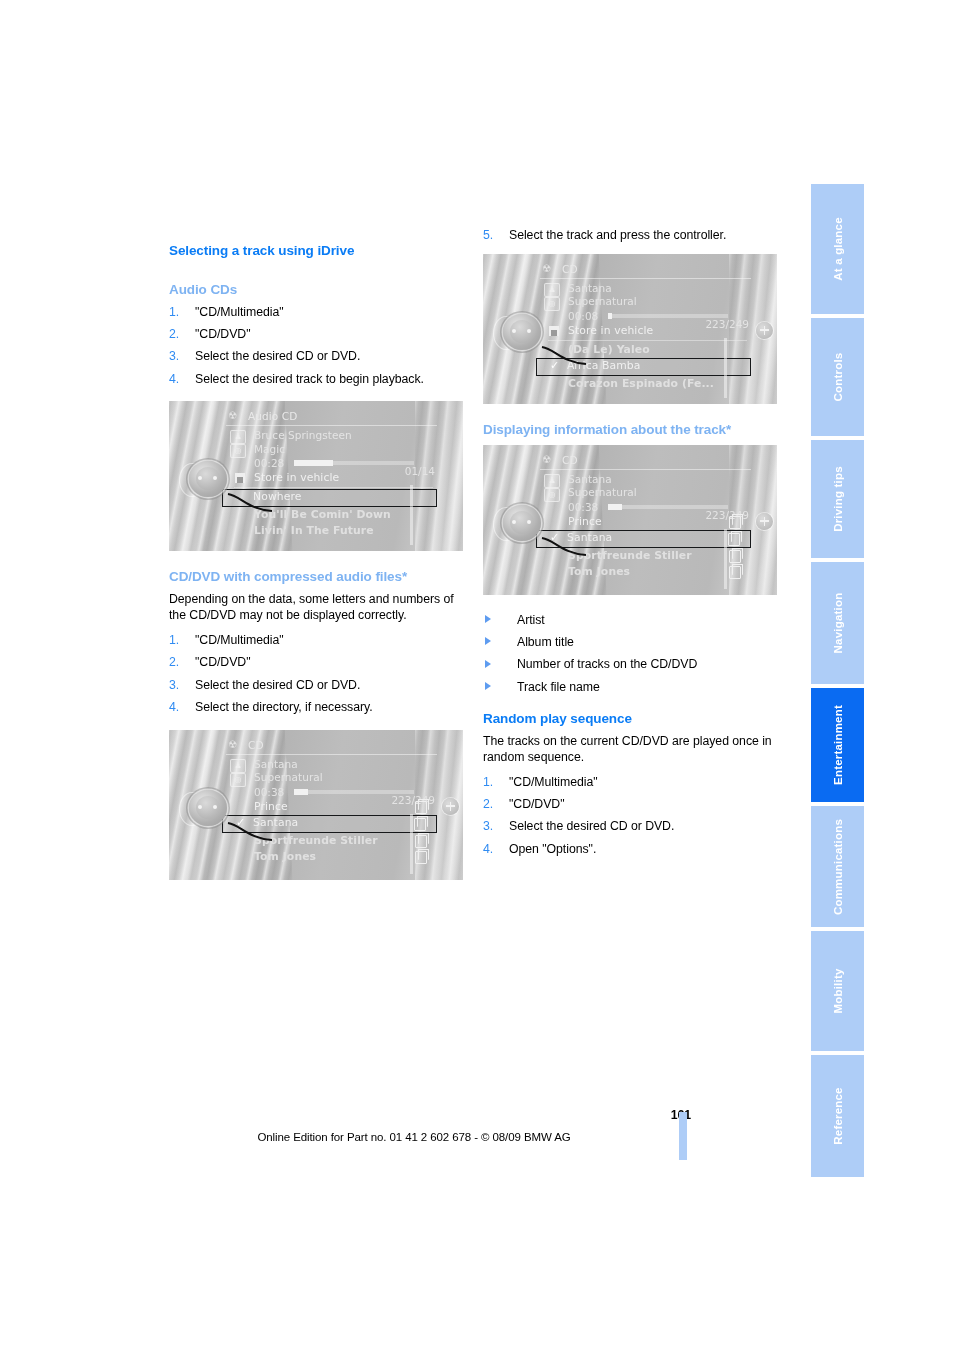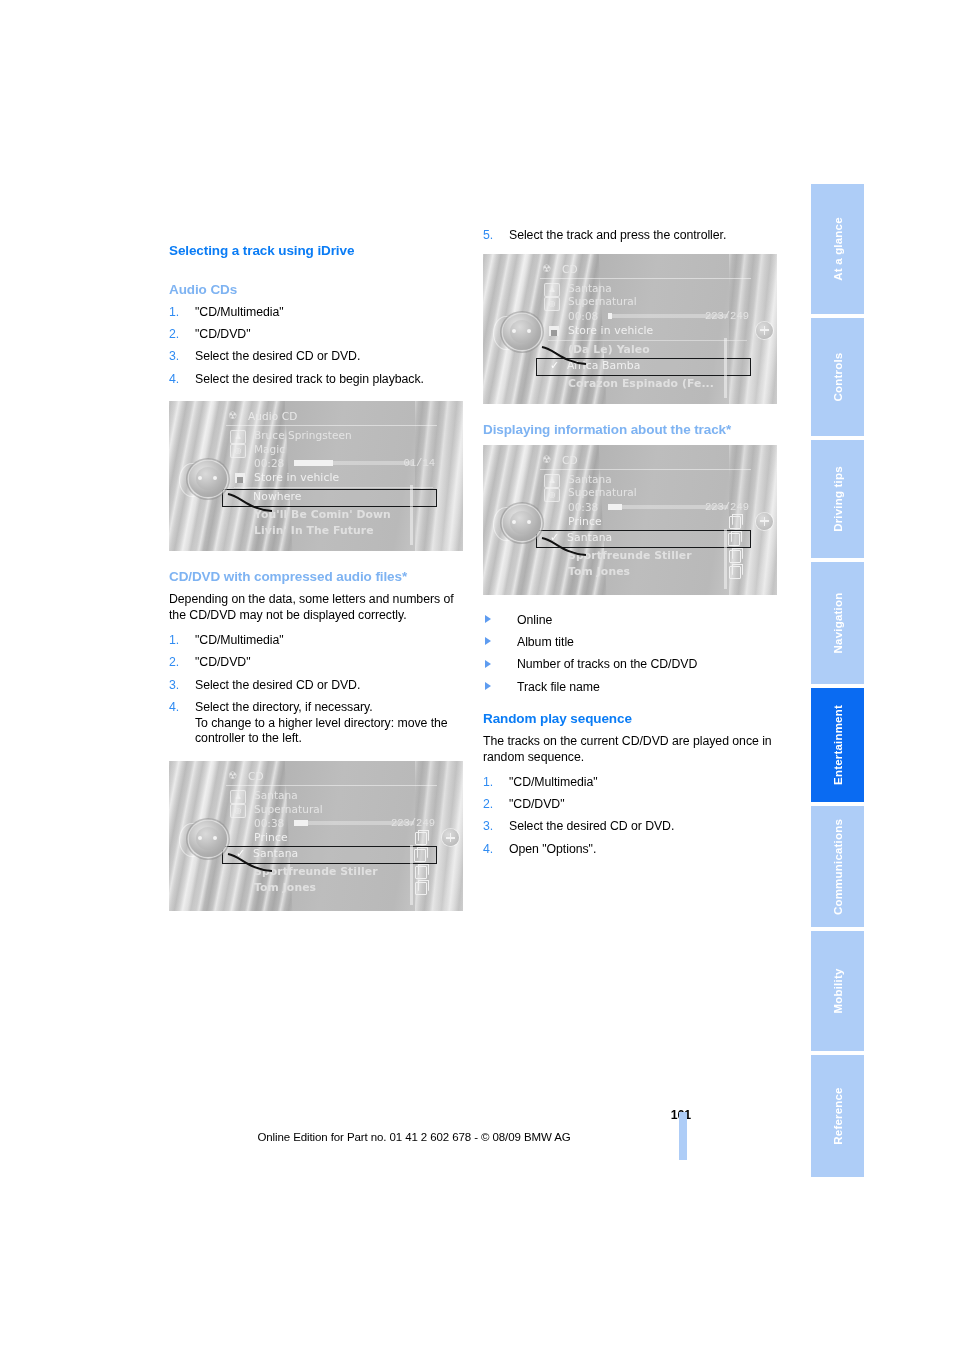--- a/index.html
+++ b/index.html
@@ -230,22 +230,21 @@
   .timerow .bar i {
     position: absolute;
     left: 0; top: -1px;
     height: 6px;
     background: #f2f2f2;
     display: block;
   }
   .timerow .cnt {
     position: absolute;
     right: 2px;
-    top: 0;
-    font-family: Liberation Mono, monospace;
+    top: 8px;
   }
 
   .listrow {
     position: relative;
     font-size: 10.8px;
     line-height: 16px;
     height: 16px;
     color: #f0f0f0;
     padding-left: 30px;
     white-space: nowrap;
@@ -500,21 +499,21 @@
         </svg>
     </div>
   </div>
 
   <div class="h2">CD/DVD with compressed audio files*</div>
   <p class="para">Depending on the data, some letters and numbers of the CD/DVD may not be displayed correctly.</p>
   <ol class="steps">
     <li><span class="num">1.</span><span>"CD/Multimedia"</span></li>
     <li><span class="num">2.</span><span>"CD/DVD"</span></li>
     <li><span class="num">3.</span><span>Select the desired CD or DVD.</span></li>
-    <li><span class="num">4.</span><span>Select the directory, if necessary.</span><span class="sub">To change to a higher level directory: move the controller to the left.</span></li>
+    <li><span class="num">4.</span><span>Select the directory, if necessary.</span></li>
   </ol>
 
   <div class="idrive">
     <div class="swoosh"></div>
     <div class="swoosh2"></div>
     <div class="screen">
       <div class="scr-title">
         <span class="cd-glyph">☢</span>
         <span>CD</span>
       </div>
@@ -674,21 +673,21 @@
       <div class="dot dot-r"></div>
     </div>
     <div class="callout" style="left:58px; top:92px;">
       <svg width="46" height="26" viewBox="0 0 46 26">
           <path d="M1 1 C 14 3, 20 16, 45 18" stroke="#101010" stroke-width="2" fill="none"></path>
         </svg>
     </div>
   </div>
 
   <ul class="tri">
-    <li><span class="tri-mark"></span><span>Online</span></li>
+    <li><span class="tri-mark"></span><span>Artist</span></li>
     <li><span class="tri-mark"></span><span>Album title</span></li>
     <li><span class="tri-mark"></span><span>Number of tracks on the CD/DVD</span></li>
     <li><span class="tri-mark"></span><span>Track file name</span></li>
   </ul>
 
   <div class="h2-strong">Random play sequence</div>
   <p class="para">The tracks on the current CD/DVD are played once in random sequence.</p>
   <ol class="steps">
     <li><span class="num">1.</span><span>"CD/Multimedia"</span></li>
     <li><span class="num">2.</span><span>"CD/DVD"</span></li>

